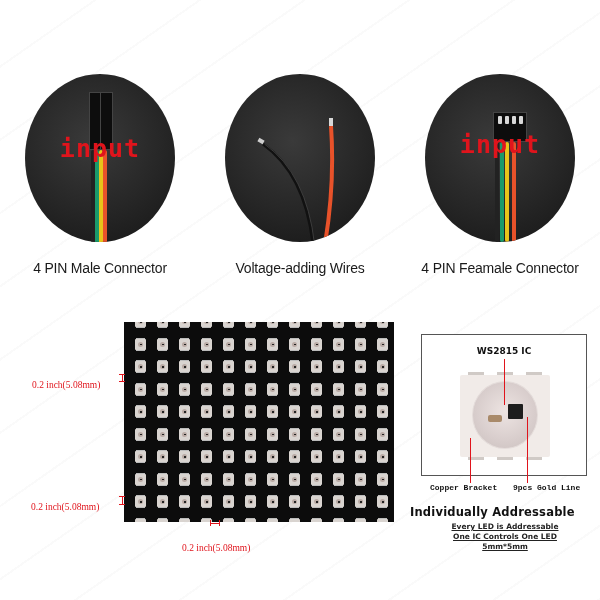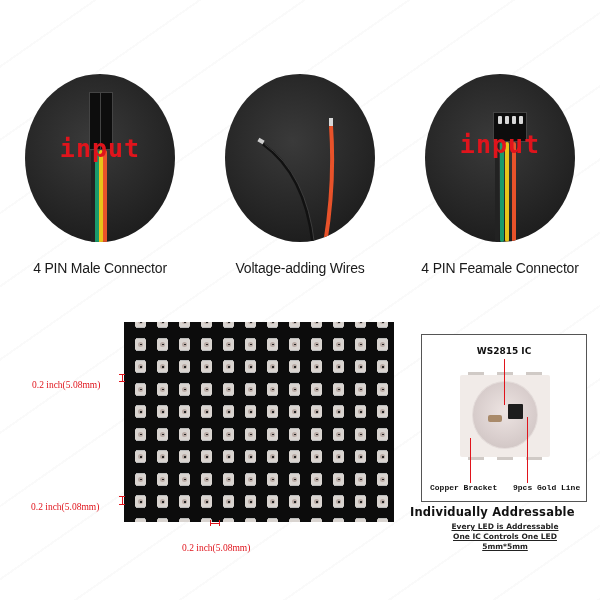--- a/index.html
+++ b/index.html
@@ -65,21 +65,21 @@
       font-family: Liberation Serif, serif;
       margin-top: 8px;
     }
     .dim-bracket-v { position: absolute; width: 6px; border-top: 1px solid #e0141c; border-bottom: 1px solid #e0141c; }
     .dim-bracket-v::after { content: ""; position: absolute; left: 2.5px; top: 0; bottom: 0; width: 1px; background: #e0141c; }
     .dim-bracket-h { position: absolute; height: 6px; border-left: 1px solid #e0141c; border-right: 1px solid #e0141c; }
     .dim-bracket-h::after { content: ""; position: absolute; top: 2.5px; left: 0; right: 0; height: 1px; background: #e0141c; }
 
     
     .info-box {
-      position: absolute; left: 421px; top: 334px; width: 166px; height: 168px;
+      position: absolute; left: 421px; top: 334px; width: 166px; height: 142px;
       border: 1px solid #555; background: #fff;
     }
     .ic-title {
       position: absolute; left: 0; right: 0; top: 11px; text-align: center;
       font-size: 9px; font-weight: bold; color: #111; font-family: "DejaVu Sans", sans-serif;
     }
     .led-package {
       position: absolute; left: 38px; top: 40px; width: 90px; height: 82px;
       background: #f1ebe8; border-radius: 2px;
     }

